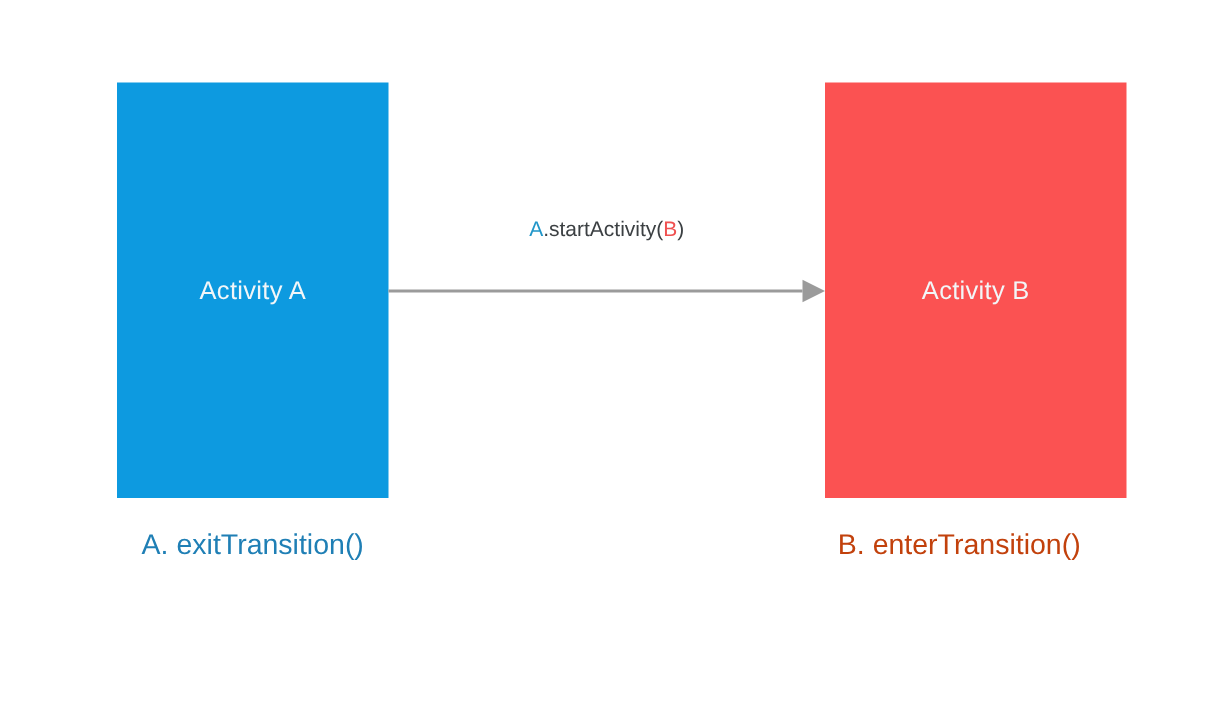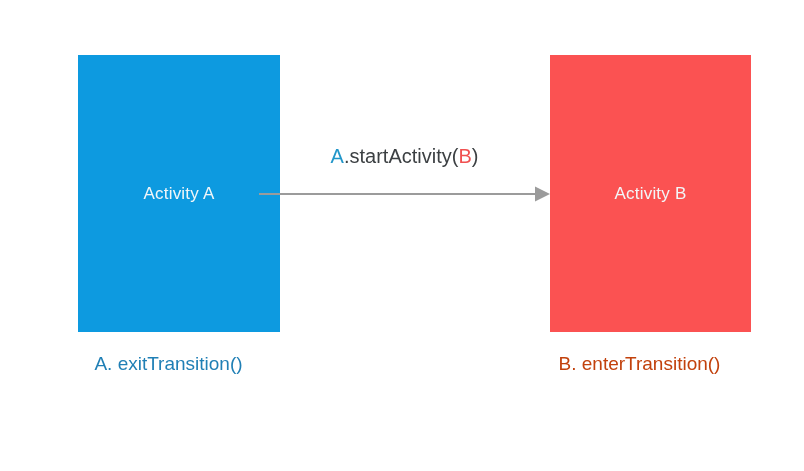--- a/index.html
+++ b/index.html
@@ -23,21 +23,21 @@
   .activity-box {
     position: absolute;
     display: flex;
     align-items: center;
     justify-content: center;
     box-sizing: border-box;
   }
   #box-a {
     left: 78px;
     top: 55px;
-    width: 202px;
+    width: 181px;
     height: 277px;
     background: #0d9ae0;
   }
   #box-b {
     left: 550px;
     top: 55px;
     width: 201px;
     height: 277px;
     background: #fb5252;
   }
@@ -59,21 +59,21 @@
     overflow: visible;
   }
 
   
   #arrow-label {
     position: absolute;
     left: 259px;
     top: 144px;
     width: 291px;
     text-align: center;
-    font-size: 20px;
+    font-size: 14px;
     line-height: 1.2;
     white-space: nowrap;
     user-select: none;
   }
   .tok-receiver { color: #2196c9; }
   .tok-method   { color: #3c4043; }
   .tok-arg      { color: #f05050; }
   .tok-paren    { color: #3c4043; }
 
   

